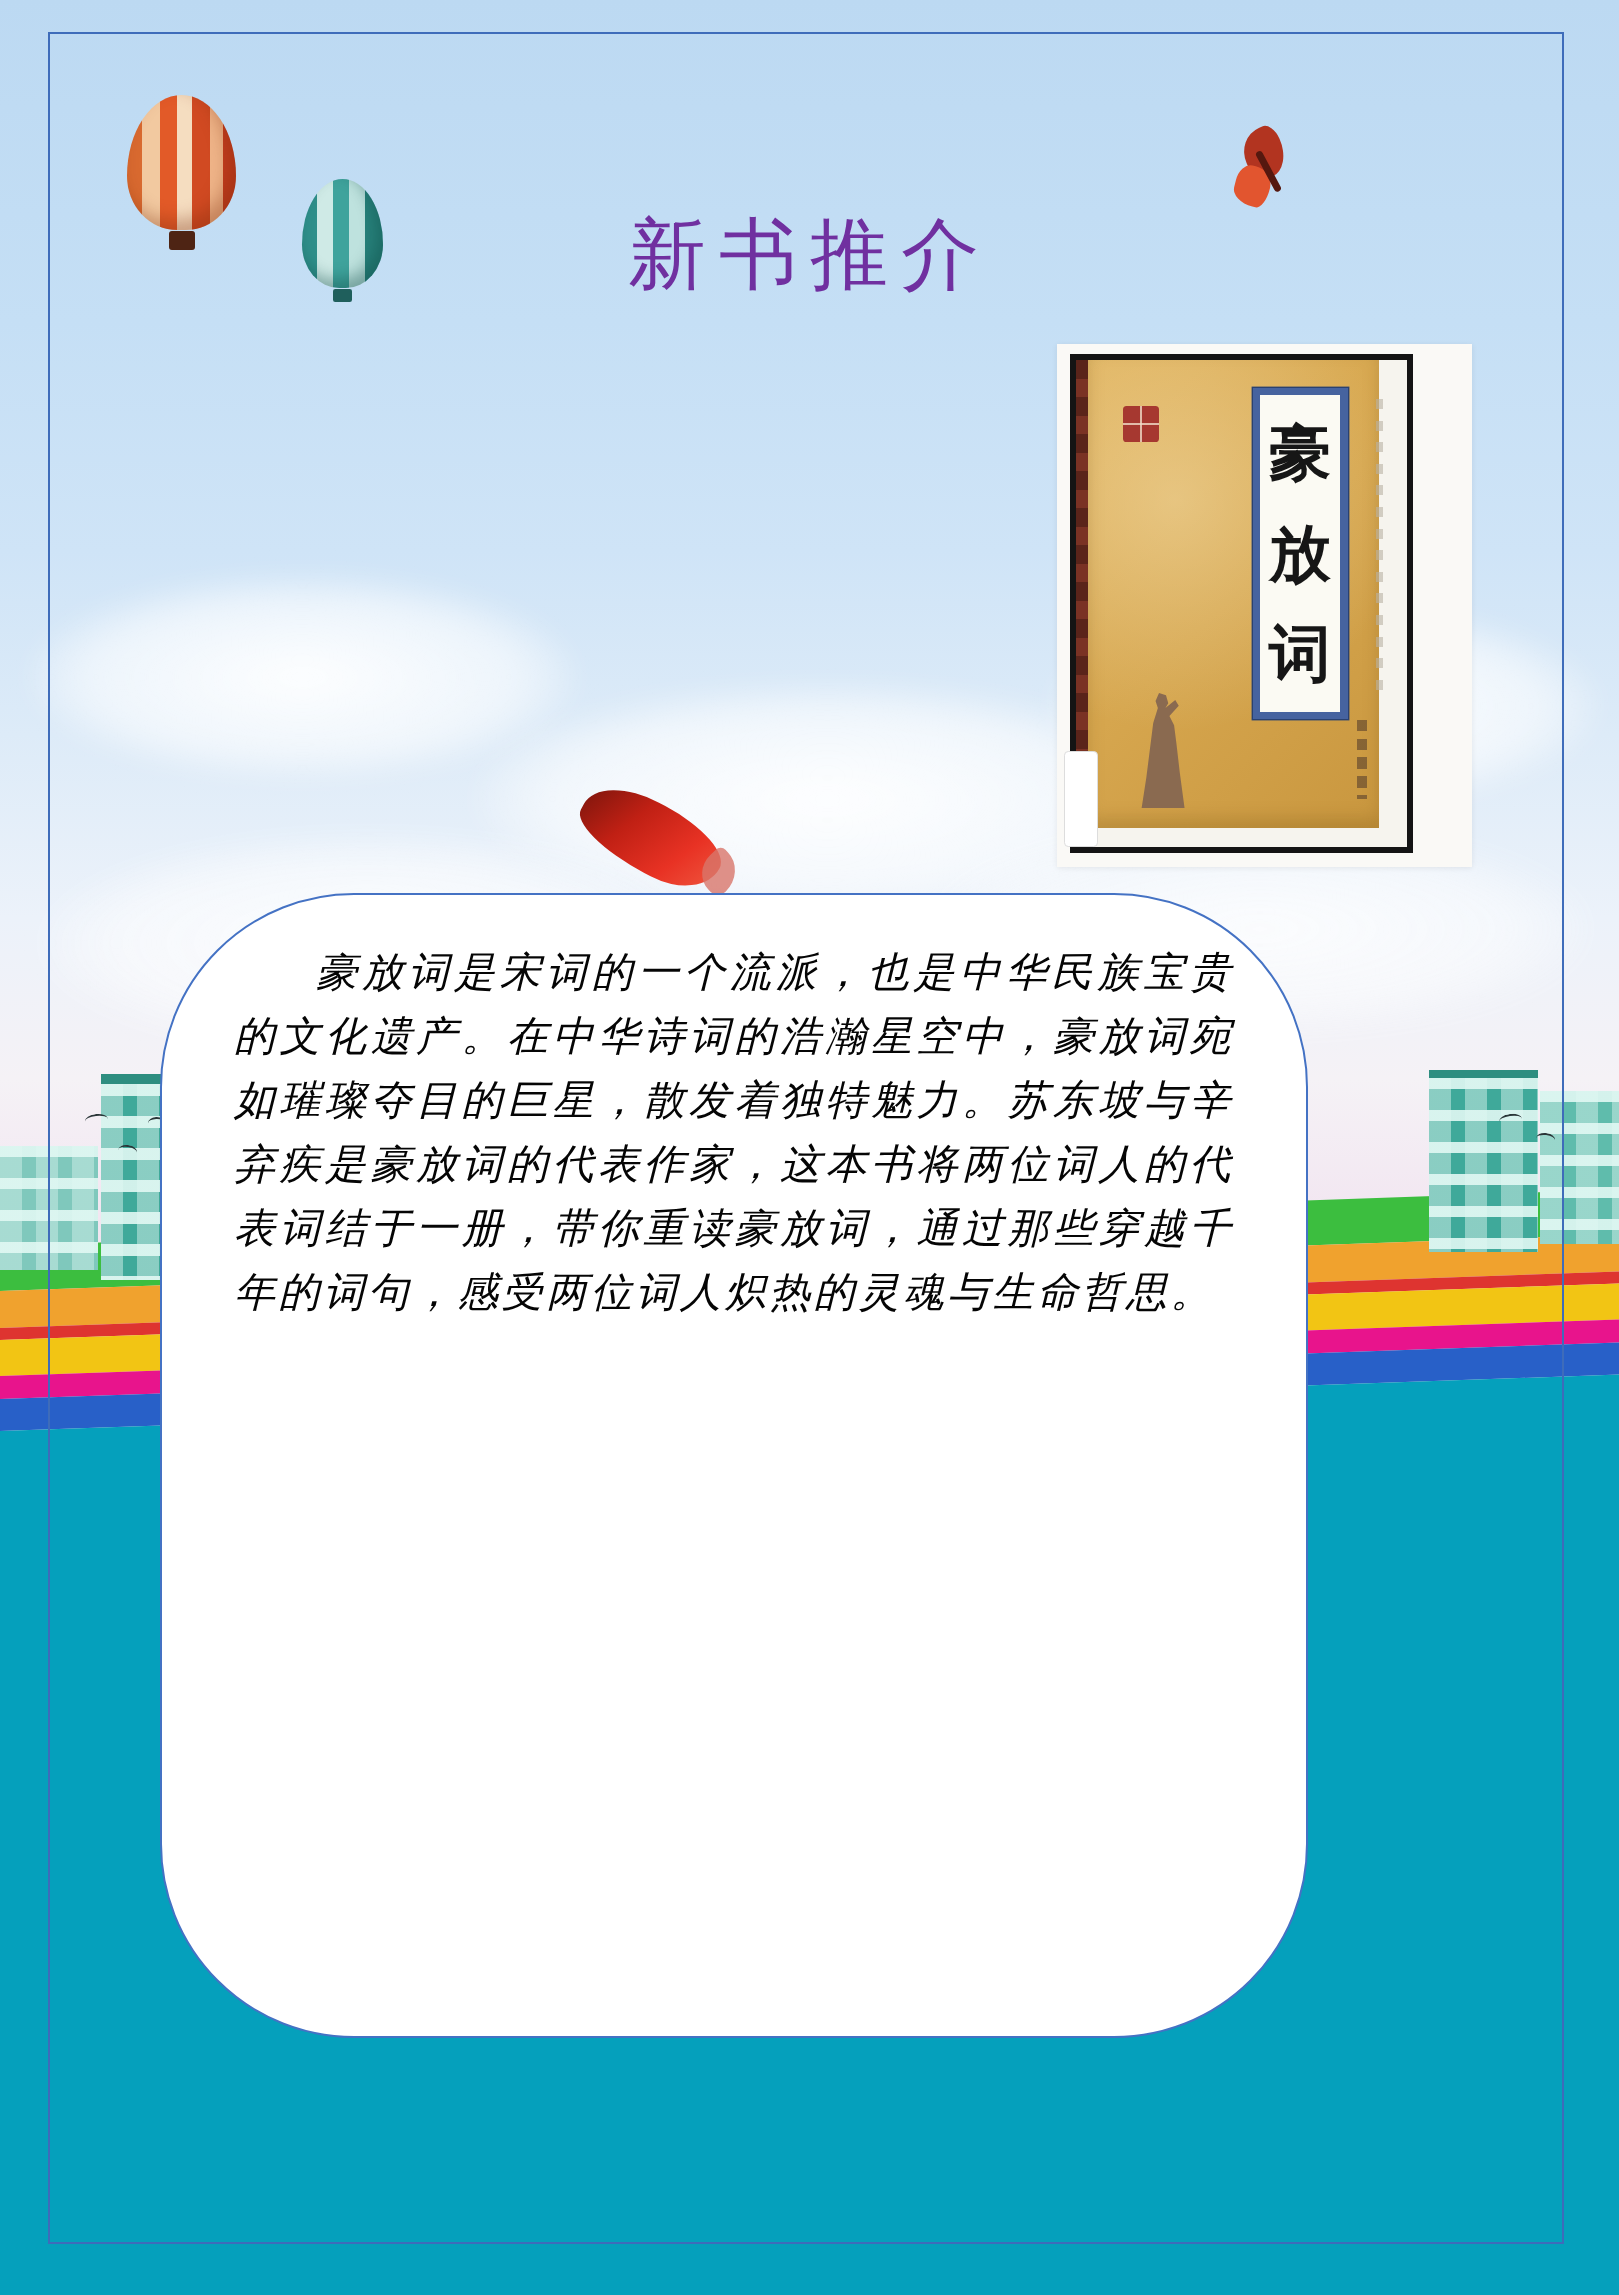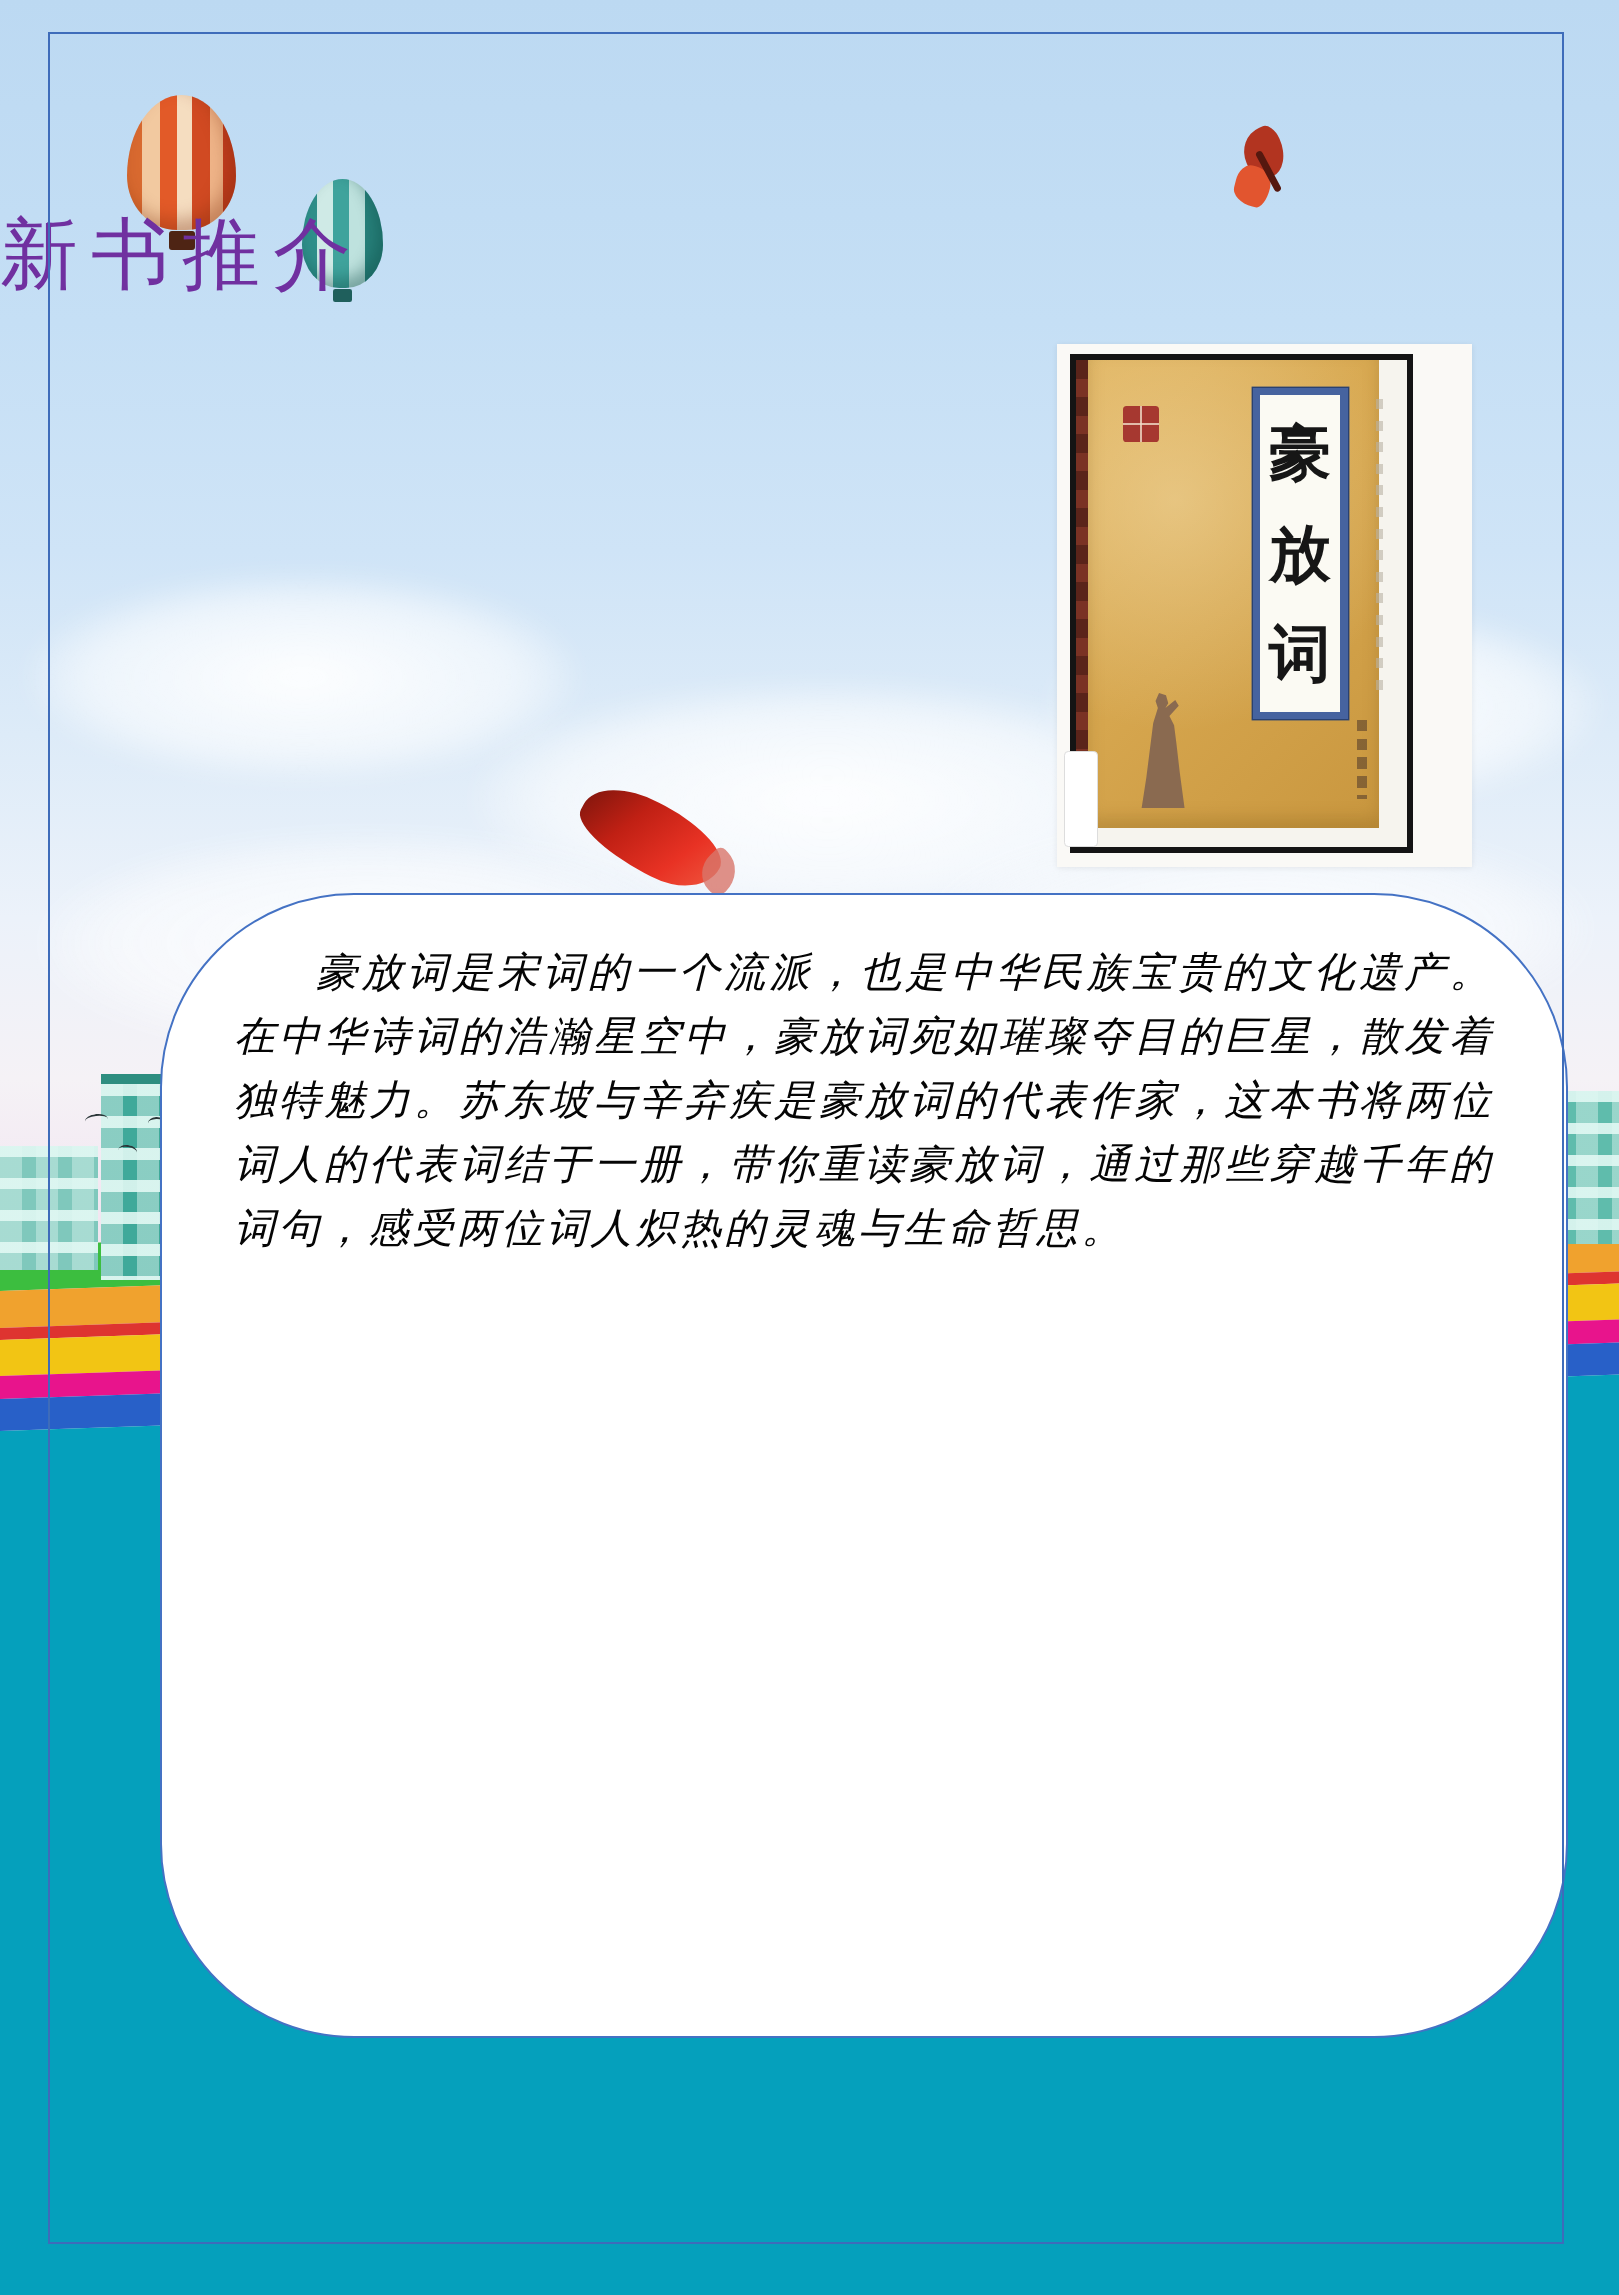--- a/index.html
+++ b/index.html
@@ -82,21 +82,21 @@
   .s-magenta{height:23px;background:#E8148C;}
   .s-blue{height:32px;background:#2860C8;}
   .s-teal{height:1037px;background:#05A0BC;}
   .ground{position:absolute;left:0;top:1548px;width:1620px;height:748px;background:#05A0BC;z-index:2;}
 
   
   .page-frame{position:absolute;left:48px;top:32px;width:1512px;height:2208px;
     border:2.9px solid #3E6CBA;z-index:7;pointer-events:none;}
 
   
-  .title{position:absolute;left:0;right:0;top:203px;margin:0;z-index:5;
+  .title{position:absolute;left:0;right:0;top:203px;margin:0;text-align:center;z-index:5;
     font-family:"Liberation Serif","DejaVu Serif",serif;font-weight:400;
     font-size:78px;letter-spacing:13px;color:#7030A0;}
 
   
   .book-info{position:absolute;left:179px;top:400px;z-index:5;
     font-size:40px;line-height:57px;letter-spacing:1.4px;color:#0D0D0D;}
 
   
   .photo{position:absolute;left:1057px;top:344px;width:415px;height:523px;z-index:5;
     background:#FAF9F6;box-shadow:0 1.4px 5.8px rgba(0,0,0,.08);}
@@ -120,21 +120,21 @@
     align-items:center;justify-content:space-evenly;
     font-family:"Liberation Serif","DejaVu Serif",serif;font-weight:700;font-size:62px;color:#161616;}
   .scholar{position:absolute;left:46px;top:333px;width:58px;height:115px;background:#8A6A50;
     clip-path:polygon(44% 0,56% 2%,60% 9%,55% 13%,72% 6%,78% 11%,62% 20%,70% 28%,74% 44%,80% 70%,88% 100%,14% 100%,22% 74%,28% 50%,34% 26%,42% 13%,38% 7%);}
   .pub-marks{position:absolute;left:269px;top:360px;width:10.8px;height:79px;
     background:repeating-linear-gradient(180deg,#7A5A32 0 11.5px,rgba(0,0,0,0) 11.5px 18.7px);opacity:.85;}
   .side-marks{position:absolute;left:300px;top:39px;width:6.5px;height:302px;
     background:repeating-linear-gradient(180deg,#B9B2A4 0 10px,rgba(0,0,0,0) 10px 21.6px);opacity:.6;}
 
   
-  .panel{position:absolute;left:160px;top:893px;width:1408px;height:1145px;z-index:6;
+  .panel{position:absolute;left:160px;top:893px;width:1148px;height:1145px;z-index:6;
     background:#FFFFFF;border:2.9px solid #4472C4;border-radius:194px;box-sizing:border-box;
     padding:45px 72px 4px 72px;}
   .panel p{margin:0;font-family:"Liberation Serif","DejaVu Serif",serif;font-style:italic;
     font-size:41px;line-height:64px;letter-spacing:3.6px;color:#050505;
     text-indent:2em;text-align:justify;}
   .panel p.first{margin-bottom:42px;}
 </style>
 </head>
 <body>
 

